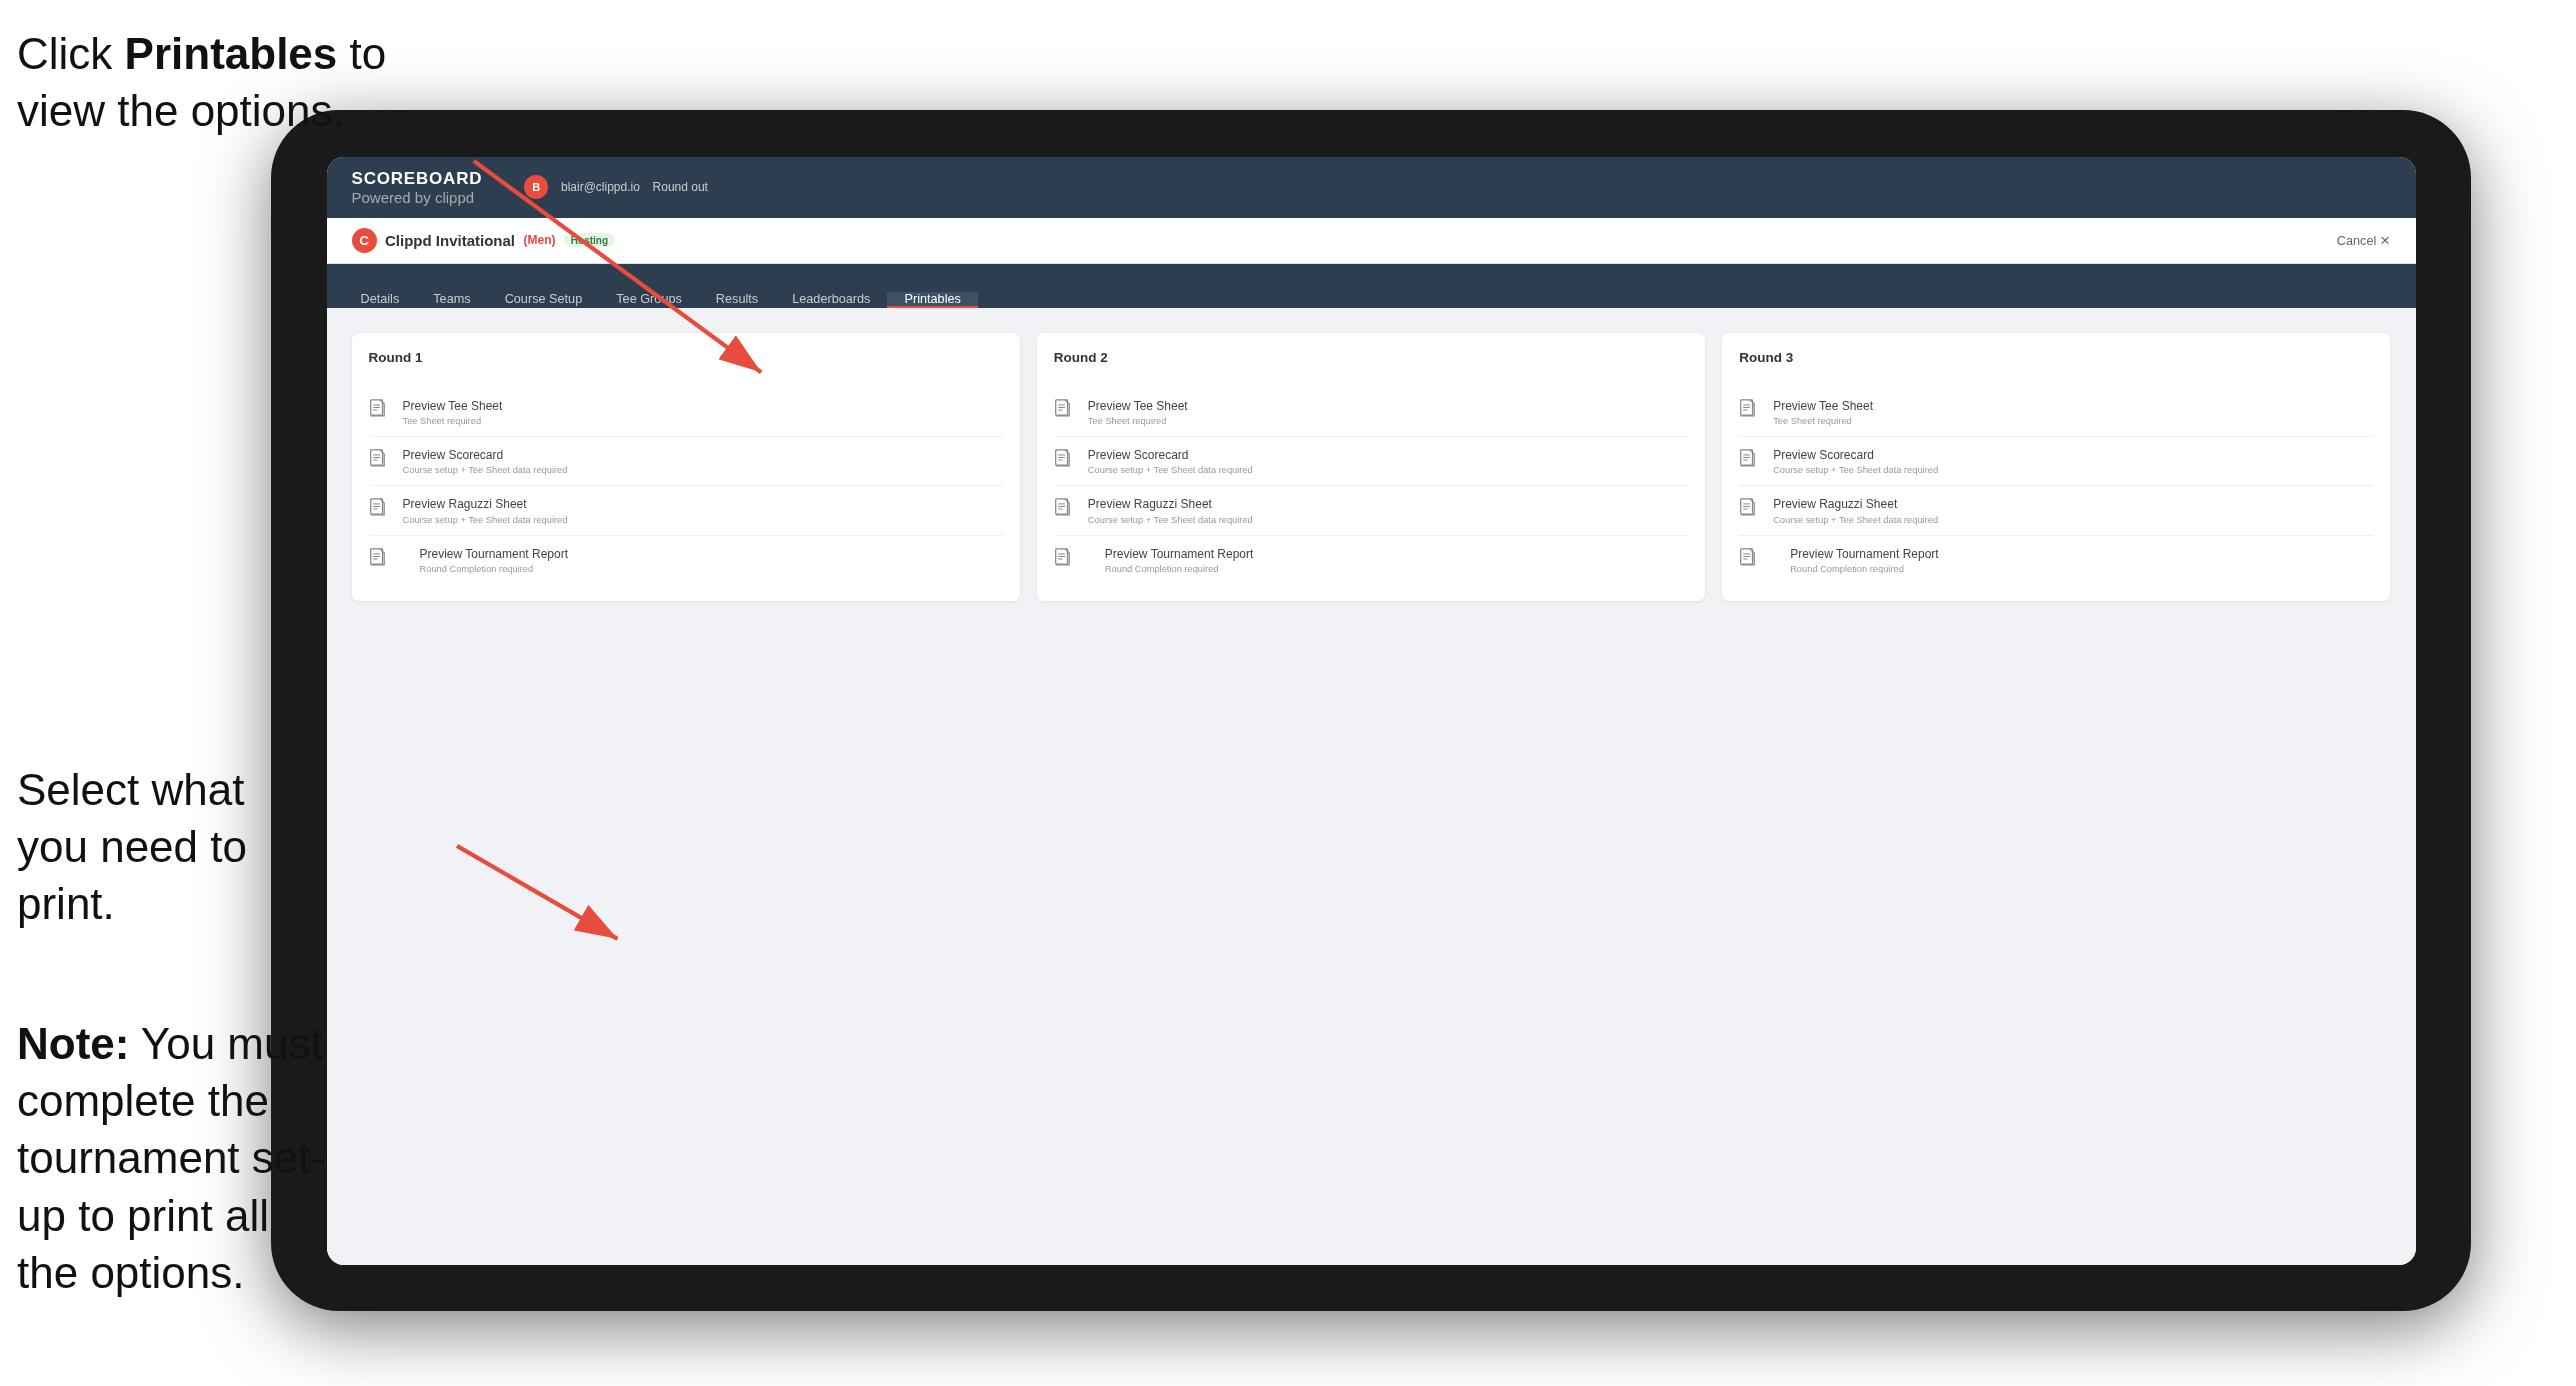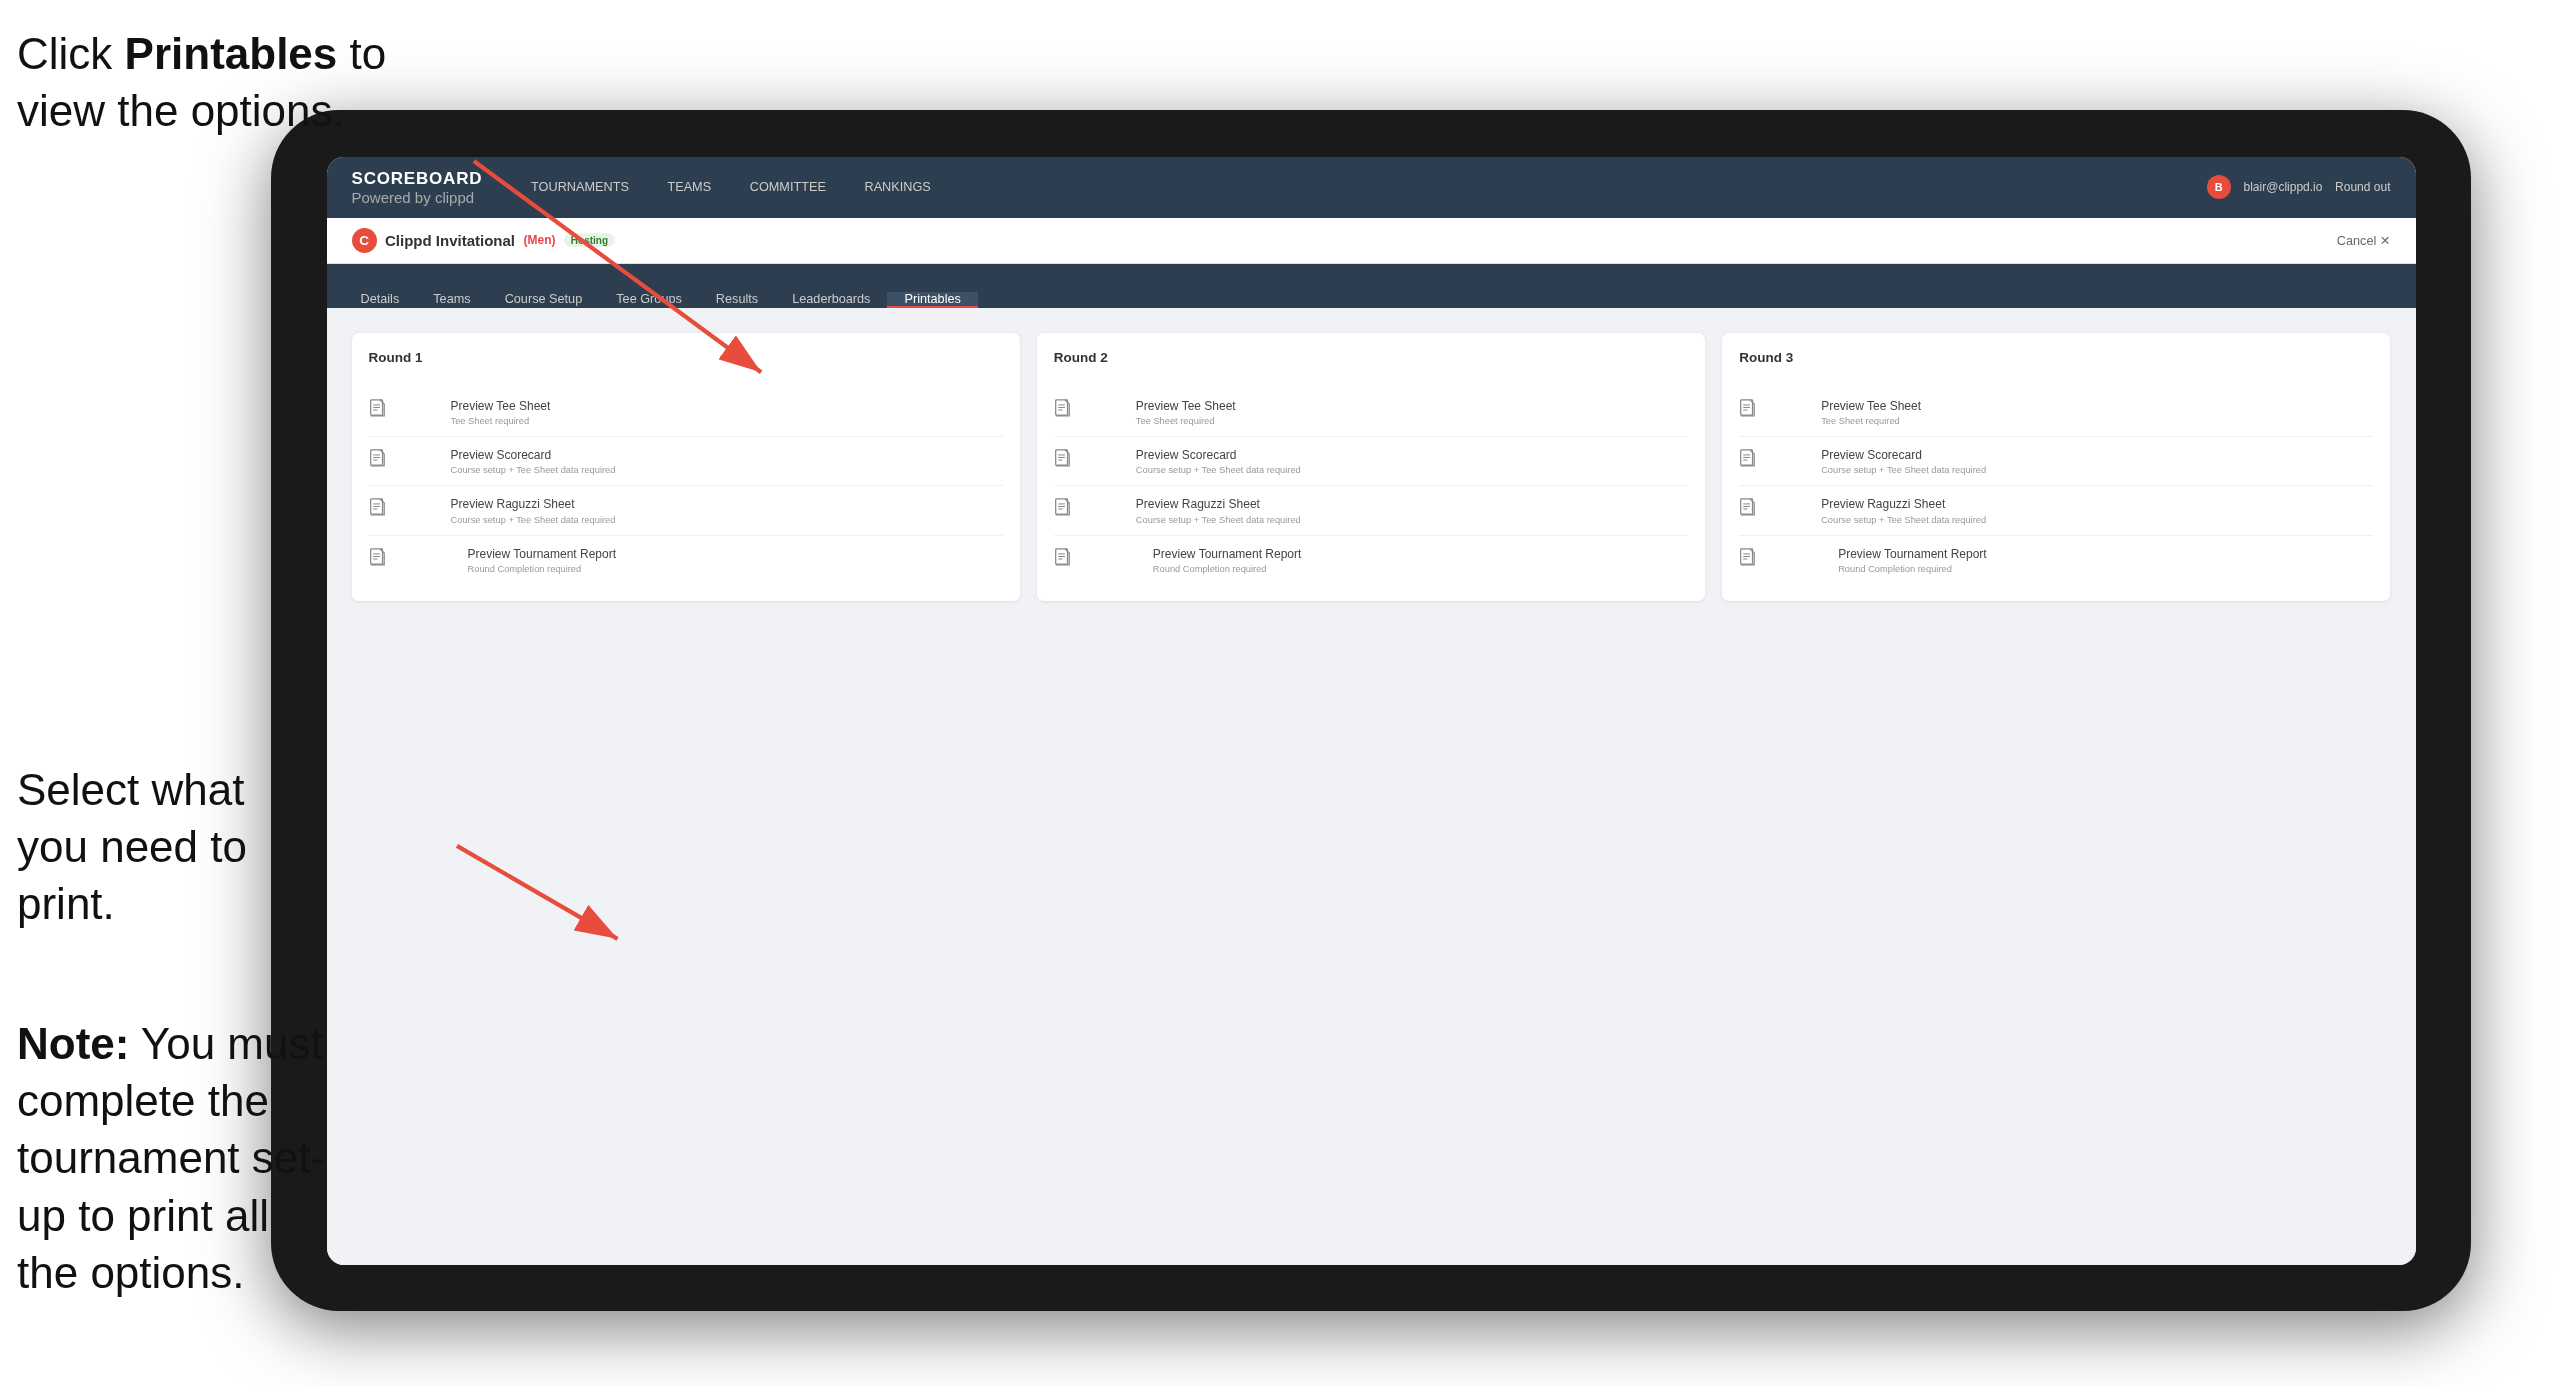--- a/index.html
+++ b/index.html
@@ -249,21 +249,20 @@
     .print-icon {
       width: 24px;
       height: 24px;
       flex-shrink: 0;
       color: #888;
       margin-top: 1.7px;
     }
 
     .print-item-text {
       flex: 1;
-      margin-left: 48px;
     }
     .print-item-title {
       font-size: 12px;
       font-weight: 500;
       color: #444;
       line-height: 1.4;
     }
     .print-item-subtitle {
       font-size: 9.3px;
       color: #999;
@@ -304,26 +303,20 @@
 </svg>
 
 <div class="tablet-shell">
   <div class="tablet-screen">
 
     <div class="top-nav">
       <div class="brand">
         <span class="brand-title">SCOREBOARD</span>
         <span class="brand-sub">Powered by clippd</span>
       </div>
-      <div class="top-nav-links">
-        <span class="top-nav-link">TOURNAMENTS</span>
-        <span class="top-nav-link">TEAMS</span>
-        <span class="top-nav-link">COMMITTEE</span>
-        <span class="top-nav-link">RANKINGS</span>
-      </div>
       <div class="top-nav-right">
         <div class="user-avatar">B</div>
         <span>blair@clippd.io</span>
         <span style="cursor:pointer; color:#ccc;">Round out</span>
       </div>
     </div>
 
     <div class="sub-header">
       <div class="tournament-title">
         <div class="c-logo">C</div>

